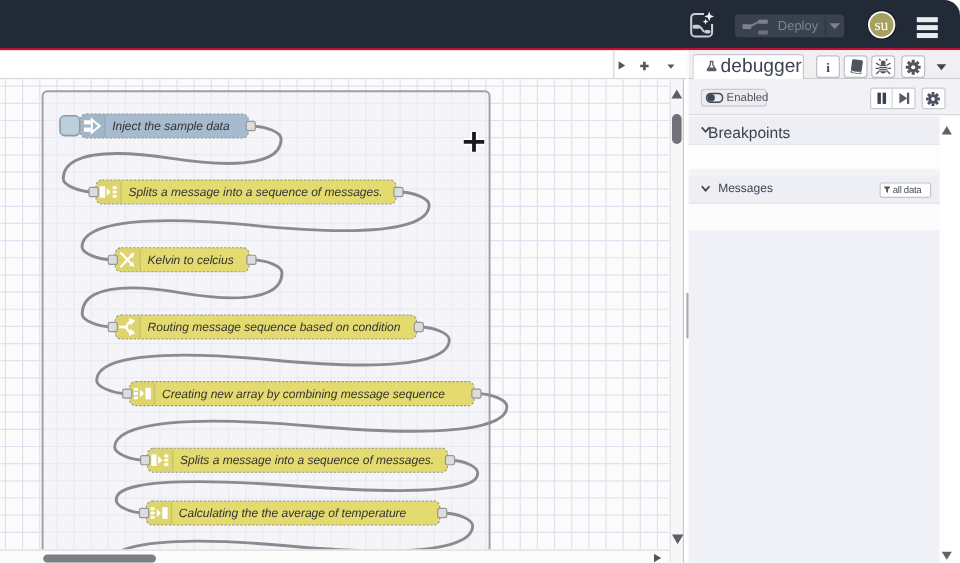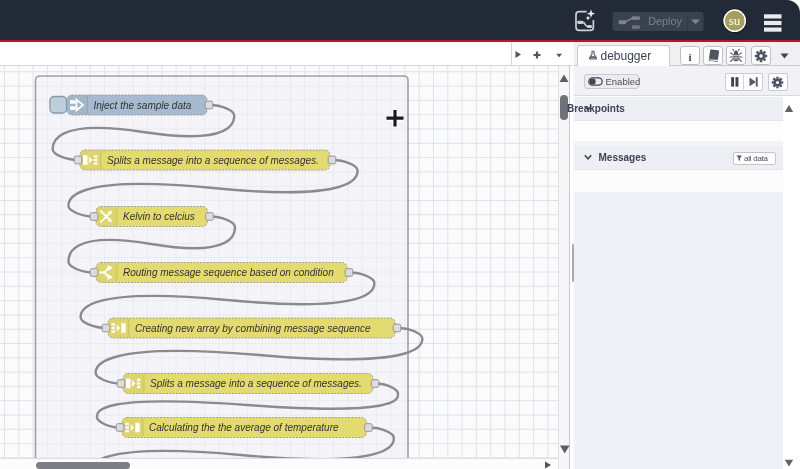--- a/index.html
+++ b/index.html
@@ -153,21 +153,21 @@
 <div class="abs" style="left:571.6px;top:42px;width:2.6px;height:427px;background:#fcfcfd"></div>
 <div class="abs" style="left:571.8px;top:244px;width:2.6px;height:38px;background:#a9a9ae;border-radius:1.3px"></div>
 
 <div class="abs" style="left:574.2px;top:42px;width:225.8px;height:427px;background:#fff"></div>
 <div class="abs" style="left:574.2px;top:42px;width:225.8px;height:24px;background:#f0f0f3;border-bottom:1px solid #c9c9cf"></div>
 <div class="abs" style="left:577px;top:45px;width:93px;height:21px;background:#fff;border:1px solid #c9c9cf;border-bottom:none;border-radius:3px 3px 0 0"></div>
 <svg class="abs" style="left:587.5px;top:49.5px" width="10" height="10" viewBox="0 0 12 12">
   <path d="M 4.2 1.5 h 3.6 M 4.8 1.8 v 3 L 1.8 9.6 a 0.8 0.8 0 0 0 0.75 1.1 h 6.9 a 0.8 0.8 0 0 0 0.75 -1.1 L 7.2 4.8 v -3" stroke="#565b66" stroke-width="1.3" fill="none"></path>
   <path d="M 3.2 7.5 h 5.6 l 1 2.5 h -7.6 Z" fill="#565b66"></path>
 </svg>
-<div class="abs" style="left:600.5px;top:47px;width:70px;height:18px;font-size:12px;color:#3d4352;line-height:18px">debugger</div>
+<div class="abs" style="left:600.5px;top:47px;width:70px;height:18px;font-size:16px;color:#3d4352;line-height:18px">debugger</div>
 <div class="abs" style="left:680px;top:46px;width:20px;height:19px;background:#fff;border:1px solid #bfc0c7;border-radius:3px;text-align:center"><span style="font-size:11px;font-weight:bold;color:#3f4450;font-family:'Liberation Serif',serif;line-height:17px">i</span></div>
 <div class="abs" style="left:703px;top:46px;width:20px;height:19px;background:#fff;border:1px solid #bfc0c7;border-radius:3px"></div>
 <svg class="abs" style="left:706.5px;top:48.5px" width="14" height="14" viewBox="0 0 14 14">
   <g transform="rotate(8 7 7)">
     <rect x="2.4" y="0.8" width="9" height="9.6" rx="1.2" fill="#50545e"></rect>
     <path d="M 3.4 10.2 H 11.4 V 12.4 H 3.4 a 1.1 1.1 0 0 1 0 -2.2 Z" fill="#50545e"></path>
     <path d="M 3.3 11.3 H 11.3" stroke="#fff" stroke-width="1" fill="none"></path>
   </g>
 </svg>
 <div class="abs" style="left:726px;top:46px;width:20px;height:19px;background:#fff;border:1px solid #bfc0c7;border-radius:3px"></div>
@@ -217,29 +217,29 @@
     <path d="M 7 0.8 V 3 M 7 11 V 13.2 M 0.8 7 H 3 M 11 7 H 13.2 M 2.6 2.6 L 4.2 4.2 M 9.8 9.8 L 11.4 11.4 M 11.4 2.6 L 9.8 4.2 M 4.2 9.8 L 2.6 11.4"></path>
   </g>
     </g>
   <circle cx="7" cy="7" r="1.7" fill="#fff"></circle>
 </svg>
 
 <div class="abs" style="left:574.2px;top:97px;width:208.8px;height:24px;background:#edeff4;border-bottom:1px solid #e3e5eb"></div>
 <svg class="abs" style="left:584px;top:105px" width="8" height="7" viewBox="0 0 8 7">
     <path d="M 0.8 1.2 L 4 4.8 L 7.2 1.2" stroke="#444" stroke-width="1.5" fill="none"></path>
   </svg>
-<div class="abs" style="left:567px;top:103px;font-size:10px;font-weight:bold;color:#3c4352">Breakpoints</div>
+<div class="abs" style="left:590px;top:103px;font-size:13px;font-weight:normal;color:#3c4352">Breakpoints</div>
 <div class="abs" style="left:574.2px;top:121px;width:208.8px;height:20px;background:#fdfdfe"></div>
 <div class="abs" style="left:574.2px;top:141px;width:208.8px;height:5px;background:#f3f4f8"></div>
 
 <div class="abs" style="left:574.2px;top:146px;width:208.8px;height:24px;background:#edeff4;border-bottom:1px solid #e3e5eb"></div>
 <svg class="abs" style="left:584px;top:154px" width="8" height="7" viewBox="0 0 8 7">
     <path d="M 0.8 1.2 L 4 4.8 L 7.2 1.2" stroke="#444" stroke-width="1.5" fill="none"></path>
   </svg>
-<div class="abs" style="left:598.5px;top:152px;font-size:10px;font-weight:bold;color:#3c4352">Messages</div>
+<div class="abs" style="left:598.5px;top:152px;font-size:10px;font-weight:normal;color:#3c4352">Messages</div>
 <div class="abs" style="left:732.5px;top:151.5px;width:43px;height:13px;background:#fff;border:1px solid #c3c4ca;border-radius:2px"></div>
 <svg class="abs" style="left:735.8px;top:154.6px" width="6.5" height="6.5" viewBox="0 0 8 8">
     <path d="M 0.5 0.5 H 7.5 L 4.9 3.8 V 7.3 L 3.1 6 V 3.8 Z" fill="#555"></path>
   </svg>
 <div class="abs" style="left:744px;top:153.9px;font-size:8px;letter-spacing:-0.25px;color:#4a4f58">all data</div>
 <div class="abs" style="left:574.2px;top:170px;width:208.8px;height:22px;background:#fcfcfd"></div>
 <div class="abs" style="left:574.2px;top:192px;width:208.8px;height:277px;background:#f0f1f7"></div>
 
 <svg class="abs" style="left:784px;top:103.5px" width="10" height="9" viewBox="0 0 10 9">
     <path d="M 0.8 8 L 5 1 L 9.2 8 Z" fill="#5f636b"></path>

